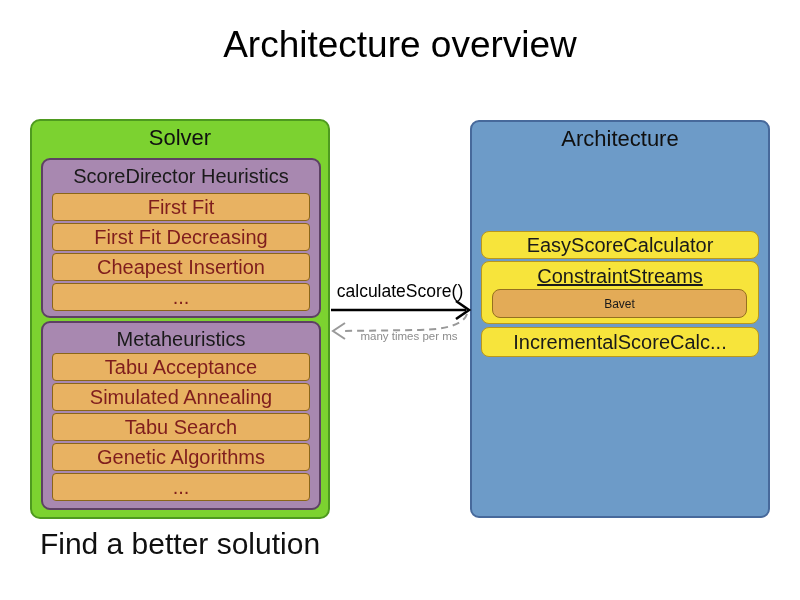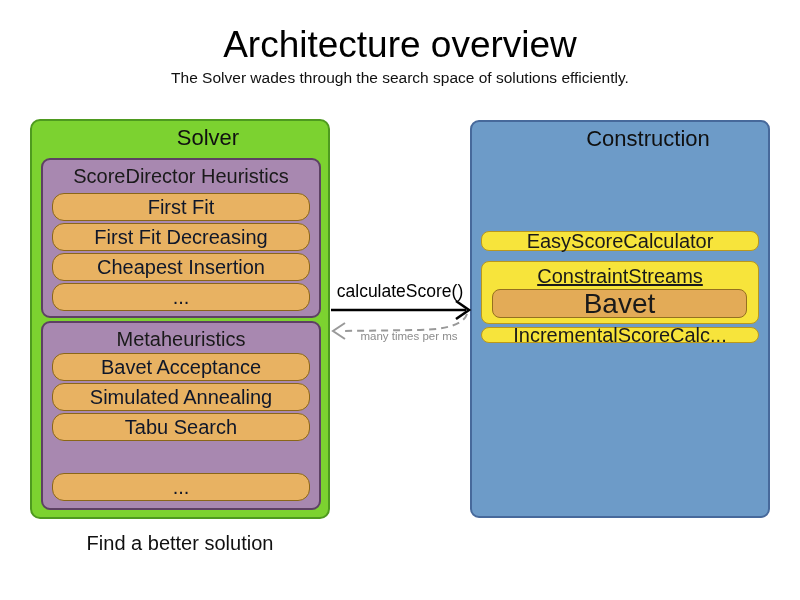--- a/index.html
+++ b/index.html
@@ -21,110 +21,110 @@
   .subtitle.s1 { top:70px; }
   .subtitle.s2 { top:87px; }
 
   
   .solver-box {
     left:30px; top:119px; width:300px; height:400px;
     background:#7cd230; border:2px solid #4e9a1f; border-radius:10px;
   }
   .box-title {
     left:0; top:5px; width:100%; text-align:center;
-    font-size:22px; line-height:24px; color:#101010;margin-left:28px;
+    font-size:22px; line-height:24px; color:#101010;
   }
   .phase-box {
     left:9px; width:280px;
     background:#a888b0; border:2px solid #5d4163; border-radius:9px;
   }
   .phase-box.ch { top:37px; height:160px; }
   .phase-box.mh { top:200px; height:189px; }
   .group-title {
     left:0; top:3px; width:100%; text-align:center;
     font-size:20px; line-height:26px; color:#1a1a1a;
   }
   .algo-item {
     left:9px; width:258px; height:28px;
-    background:#e8b262; border:1.5px solid #8a6618; border-radius:12px;
+    background:#e8b262; border:1.5px solid #8a6618; border-radius:4px;
     display:flex; align-items:center; justify-content:center;
-    font-size:20px; color:#0f172a;
+    font-size:20px; color:#7f1d1d;
   }
 
   
   .sd-box {
     left:470px; top:120px; width:300px; height:398px;
     background:#6d9bc8; border:2px solid #47699b; border-radius:9px;
   }
   .calc-item {
     left:9px; width:278px;
     background:#f7e43b; border:1.5px solid #bb981b; border-radius:8px;
     font-size:20px; color:#1a1a1a;
   }
-  .calc-item.simple { height:20px; display:flex; align-items:center; justify-content:center; }
+  .calc-item.simple { height:28px; display:flex; align-items:center; justify-content:center; }
   .calc-item.easy { top:109px; }
   .calc-item.cs   { top:139px; height:63px; }
-  .calc-item.incr { top:205px; height:16px; }
+  .calc-item.incr { top:205px; height:30px; }
   .cs-label { left:0; top:1px; width:100%; text-align:center; font-size:20px; line-height:26px;text-decoration:underline; }
   .bavet {
     left:10px; top:27px; width:255px; height:29px;
     background:#e3ab57; border:1.5px solid #95701f; border-radius:8px;
     display:flex; align-items:center; justify-content:center;
-    font-size:28px; color:#1a1a1a;
+    font-size:12px; color:#1a1a1a;
   }
 
   
   .arrows-svg { left:325px; top:270px; width:150px; height:80px; }
   .call-label {
     left:328px; top:281px; width:144px; text-align:center;
     font-size:17.5px; color:#000;
   }
   .freq-label {
     left:343px; top:330px; width:132px; text-align:center;
     font-size:11.5px; color:#8c8c8c;
   }
 
   
   .caption {
     top:530px; width:300px; text-align:center;
-    font-size:20px; line-height:27px; color:#101010;
+    font-size:30px; line-height:27px; color:#101010;
   }
   .caption.left  { left:30px; }
   .caption.right { left:470px; }
 </style>
 </head>
 <body>
 
 <div class="canvas">
 
   <div class="abs page-title">Architecture overview</div>
-  <div class="abs subtitle s1">The Solver wades through the search space of solutions efficiently.</div>
 
   <div class="abs solver-box">
     <div class="abs box-title">Solver</div>
 
     <div class="abs phase-box ch">
       <div class="abs group-title">ScoreDirector Heuristics</div>
       <div class="abs algo-item" style="top:33px">First Fit</div>
       <div class="abs algo-item" style="top:63px">First Fit Decreasing</div>
       <div class="abs algo-item" style="top:93px">Cheapest Insertion</div>
       <div class="abs algo-item" style="top:123px">...</div>
     </div>
 
     <div class="abs phase-box mh">
       <div class="abs group-title">Metaheuristics</div>
-      <div class="abs algo-item" style="top:30px">Bavet Acceptance</div>
+      <div class="abs algo-item" style="top:30px">Tabu Acceptance</div>
       <div class="abs algo-item" style="top:60px">Simulated Annealing</div>
       <div class="abs algo-item" style="top:90px">Tabu Search</div>
+      <div class="abs algo-item" style="top:120px">Genetic Algorithms</div>
       <div class="abs algo-item" style="top:150px">...</div>
     </div>
   </div>
 
   <div class="abs sd-box">
-    <div class="abs box-title">Construction</div>
+    <div class="abs box-title">Architecture</div>
 
     <div class="abs calc-item simple easy">EasyScoreCalculator</div>
 
     <div class="abs calc-item cs">
       <div class="abs cs-label">ConstraintStreams</div>
       <div class="abs bavet">Bavet</div>
     </div>
 
     <div class="abs calc-item simple incr">IncrementalScoreCalc...</div>
   </div>

